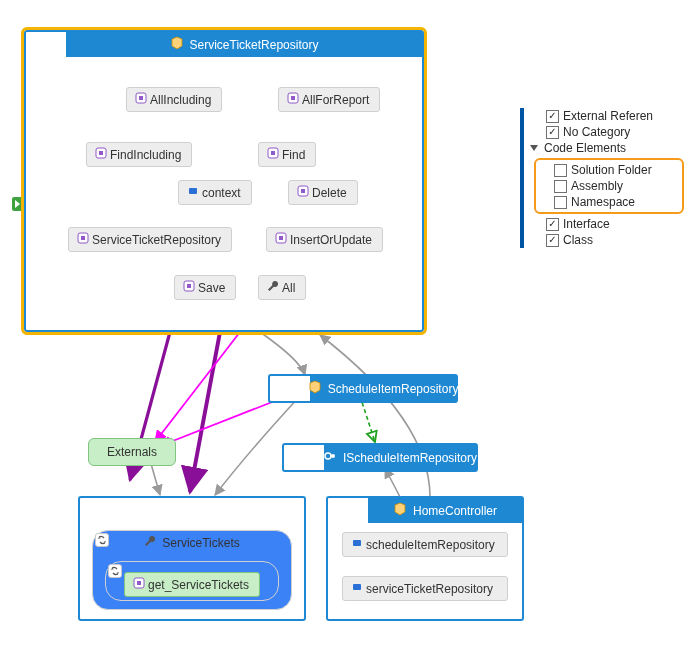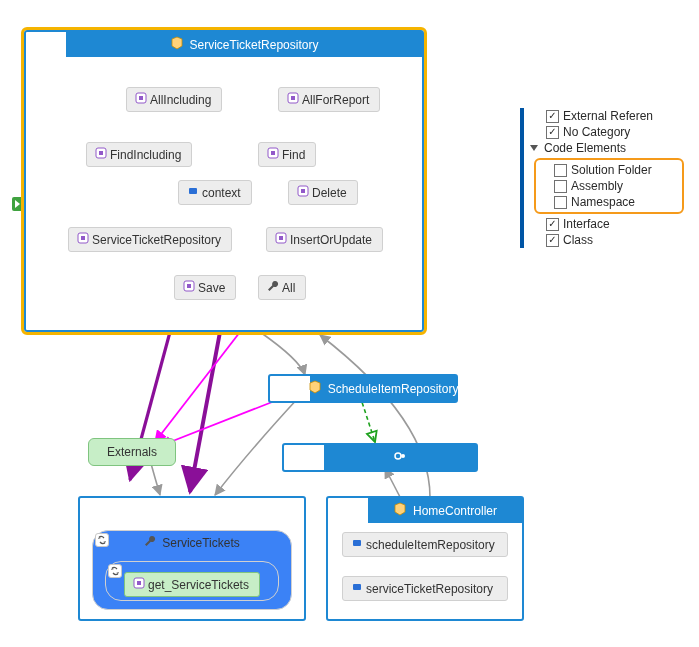--- a/index.html
+++ b/index.html
@@ -300,20 +300,21 @@
     <span>ScheduleItemRepository</span>
   </div>
 </div>
 
 <div class="panel blue" style="left:282px; top:443px; width:196px;">
   <div class="titlebar">
     <span class="ico"><svg width="14" height="14">
           <circle cx="5" cy="7" r="3" fill="none" stroke="#fff" stroke-width="1.5"></circle>
           <circle cx="10" cy="7" r="2" fill="#fff"></circle>
         </svg></span>
+    <span>IScheduleItemRepository</span>
   </div>
 </div>
 
 <div class="node ext" style="left:88px; top:438px;">
   <span>Externals</span>
 </div>
 
 <div class="panel blue" style="left:78px; top:496px; width:228px; height:125px;">
   <div class="subpanel" style="left:12px; top:32px; right:12px; height:80px;">
     <div class="chevbadge">

